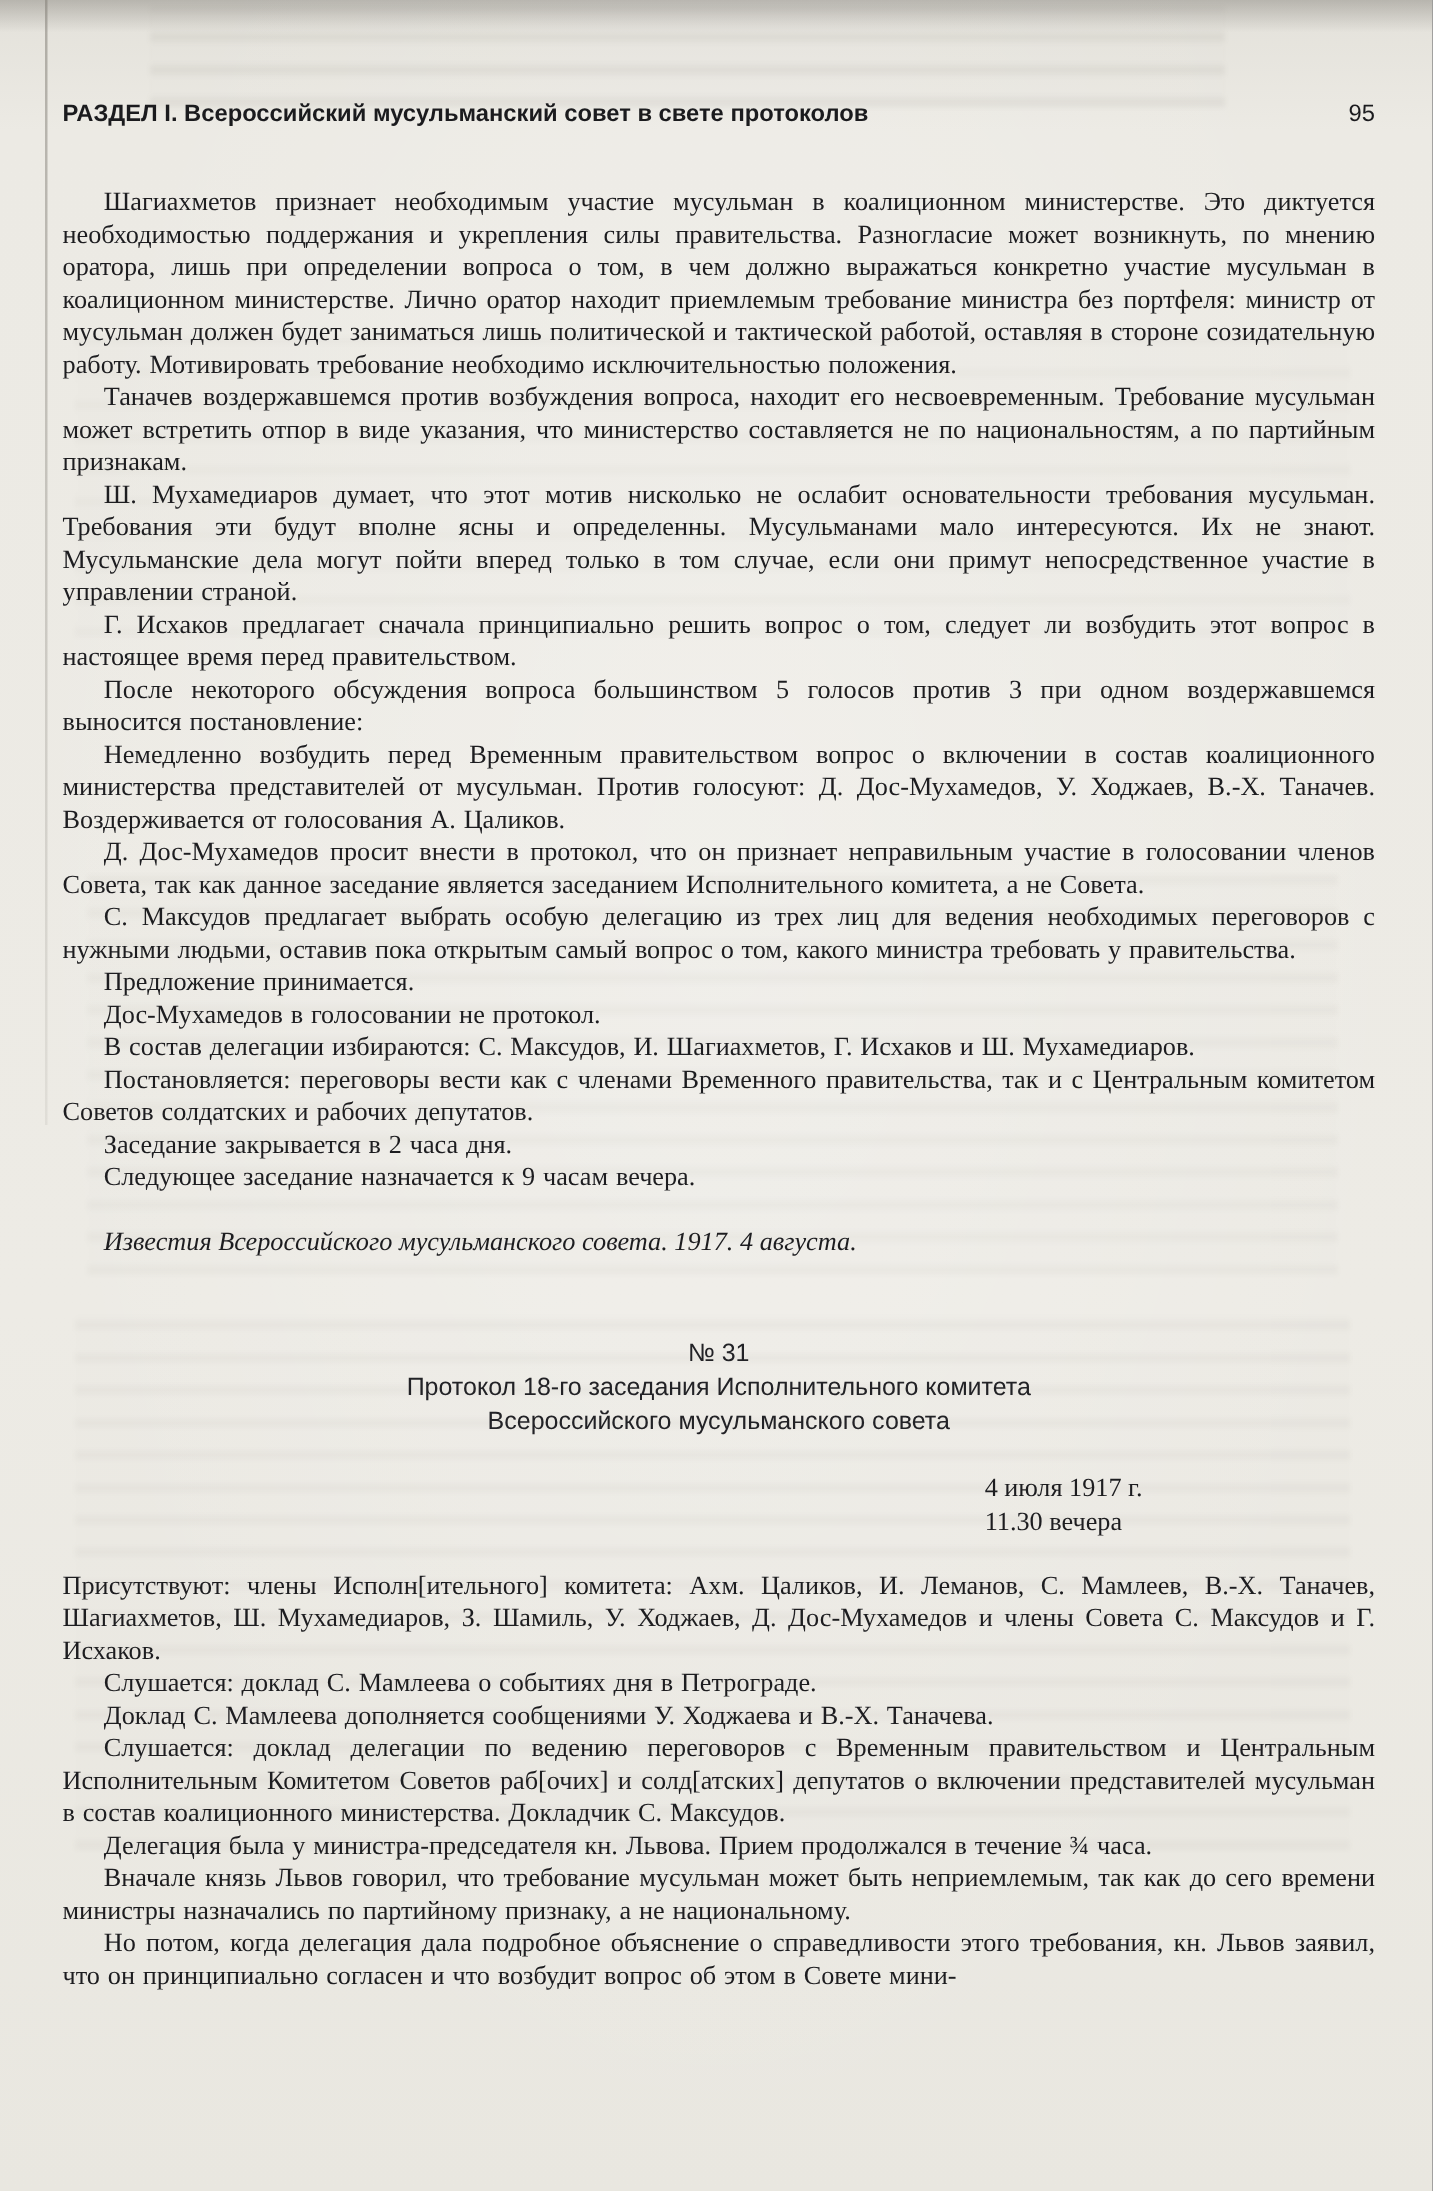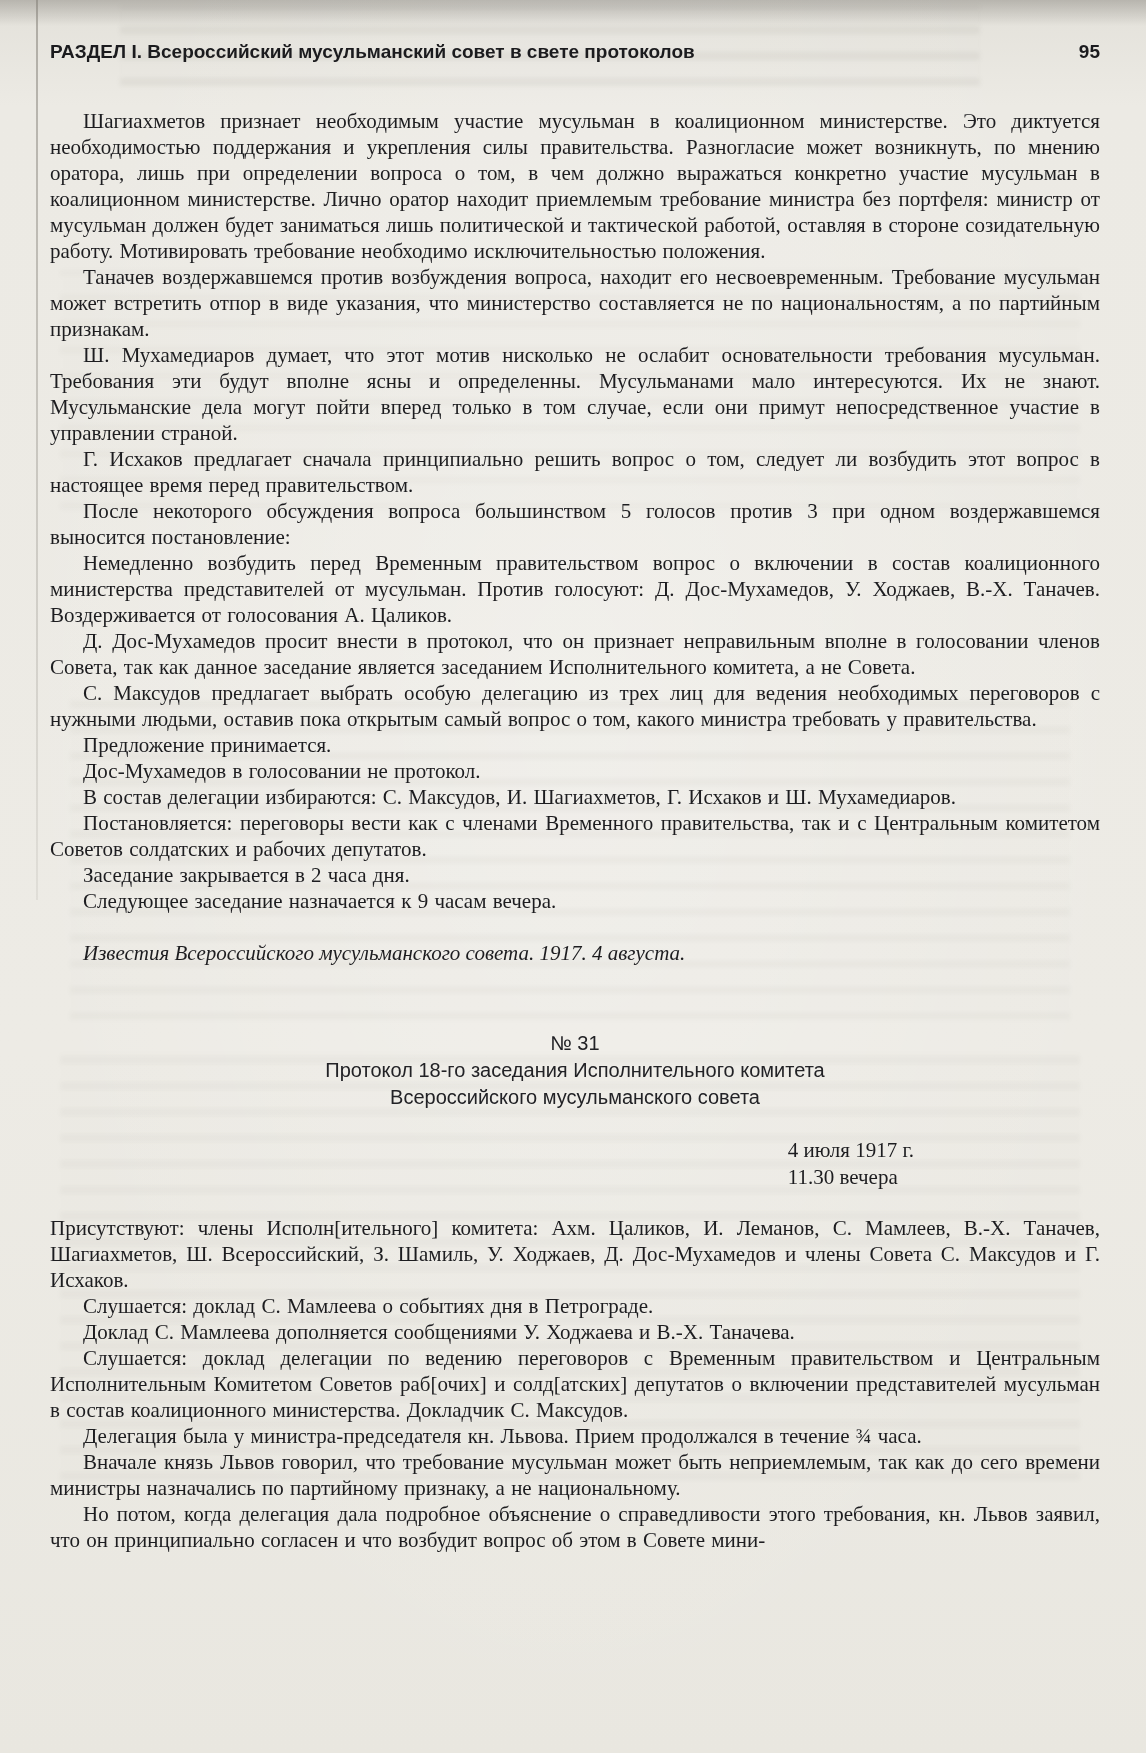--- a/index.html
+++ b/index.html
@@ -40,21 +40,21 @@
   .smudge.s3 { left: 70px;  top: 700px; width: 1000px; height: 320px; opacity:.28; }
   .smudge.s4 { left: 60px;  top: 1050px; width: 1020px; height: 430px; opacity:.30; }
 
   .content { position: relative; padding: 40px 46px 0 50px; }
 
   .page-header {
     display: flex; justify-content: space-between; align-items: baseline;
     font-family: "Liberation Sans", sans-serif;
     font-weight: bold; font-size: 19px; line-height: 24px; color: #1b1b1e;
   }
-  .page-header .num { font-weight: bold; }
+  .page-header .num { font-weight: normal; margin-top: 40px; }
 
   .body-block { margin-top: 44px; }
 
   .para {
     margin: 0;
     font-size: 21px;
     line-height: 26px;
     text-align: justify;
     text-indent: 33px;
     word-spacing: 1px;
@@ -113,21 +113,21 @@
         <p class="para indent">Таначев воздержавшемся против возбуждения вопроса, находит его несвоевременным. Требование мусульман может встретить отпор в виде указания, что министерство составляется не по национальностям, а по партийным признакам.</p>
 
         <p class="para indent">Ш. Мухамедиаров думает, что этот мотив нисколько не ослабит основательности требования мусульман. Требования эти будут вполне ясны и определенны. Мусульманами мало интересуются. Их не знают. Мусульманские дела могут пойти вперед только в том случае, если они примут непосредственное участие в управлении страной.</p>
 
         <p class="para indent">Г. Исхаков предлагает сначала принципиально решить вопрос о том, следует ли возбудить этот вопрос в настоящее время перед правительством.</p>
 
         <p class="para indent">После некоторого обсуждения вопроса большинством 5 голосов против 3 при одном воздержавшемся выносится постановление:</p>
 
         <p class="para indent">Немедленно возбудить перед Временным правительством вопрос о включении в состав коалиционного министерства представителей от мусульман. Против голосуют: Д. Дос-Мухамедов, У. Ходжаев, В.-Х. Таначев. Воздерживается от голосования А. Цаликов.</p>
 
-        <p class="para indent">Д. Дос-Мухамедов просит внести в протокол, что он признает неправильным вполне в голосовании членов Совета, так как данное заседание является заседанием Исполнительного комитета, а не Совета.</p>
+        <p class="para indent">Д. Дос-Мухамедов просит внести в протокол, что он признает неправильным участие в голосовании членов Совета, так как данное заседание является заседанием Исполнительного комитета, а не Совета.</p>
 
         <p class="para indent">С. Максудов предлагает выбрать особую делегацию из трех лиц для ведения необходимых переговоров с нужными людьми, оставив пока открытым самый вопрос о том, какого министра требовать у правительства.</p>
 
         <p class="para indent">Предложение принимается.</p>
 
         <p class="para indent">Дос-Мухамедов в голосовании не протокол.</p>
 
         <p class="para indent">В состав делегации избираются: С. Максудов, И. Шагиахметов, Г. Исхаков и Ш. Мухамедиаров.</p>
 
         <p class="para indent">Постановляется: переговоры вести как с членами Временного правительства, так и с Центральным комитетом Советов солдатских и рабочих депутатов.</p>
@@ -145,21 +145,21 @@
       <span class="t">Всероссийского мусульманского совета</span>
     </div>
 
     <div class="date-block">
       <span class="line">4 июля 1917 г.</span>
       <span class="line">11.30 вечера</span>
     </div>
 
     <div class="doc-body">
 
-        <p class="para flush">Присутствуют: члены Исполн[ительного] комитета: Ахм. Цаликов, И. Леманов, С. Мамлеев, В.-Х. Таначев, Шагиахметов, Ш. Всероссийский, З. Шамиль, У. Ходжаев, Д. Дос-Мухамедов и члены Совета С. Максудов и Г. Исхаков.</p>
+        <p class="para flush">Присутствуют: члены Исполн[ительного] комитета: Ахм. Цаликов, И. Леманов, С. Мамлеев, В.-Х. Таначев, Шагиахметов, Ш. Мухамедиаров, З. Шамиль, У. Ходжаев, Д. Дос-Мухамедов и члены Совета С. Максудов и Г. Исхаков.</p>
 
 
         <p class="para indent">Слушается: доклад С. Мамлеева о событиях дня в Петрограде.</p>
 
         <p class="para indent">Доклад С. Мамлеева дополняется сообщениями У. Ходжаева и В.-Х. Таначева.</p>
 
         <p class="para indent">Слушается: доклад делегации по ведению переговоров с Временным правительством и Центральным Исполнительным Комитетом Советов раб[очих] и солд[атских] депутатов о включении представителей мусульман в состав коалиционного министерства. Докладчик С. Максудов.</p>
 
         <p class="para indent">Делегация была у министра-председателя кн. Львова. Прием продолжался в течение ¾ часа.</p>
 

